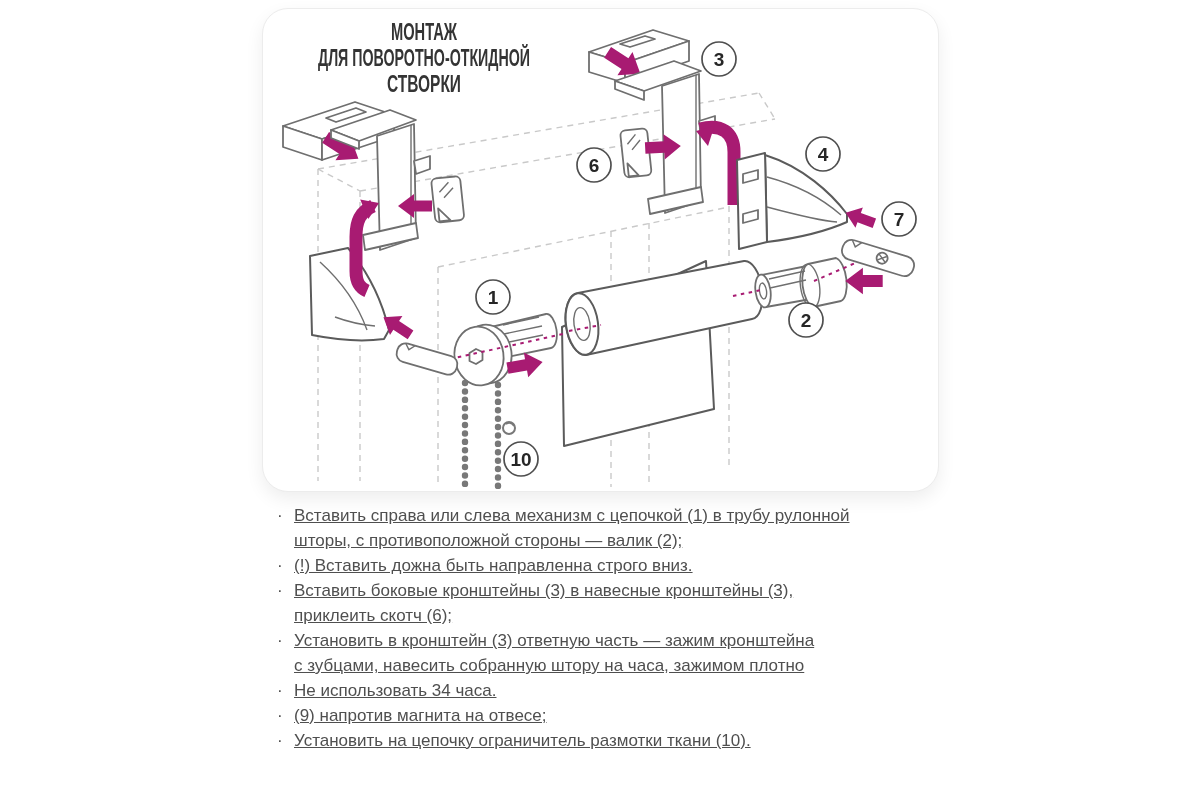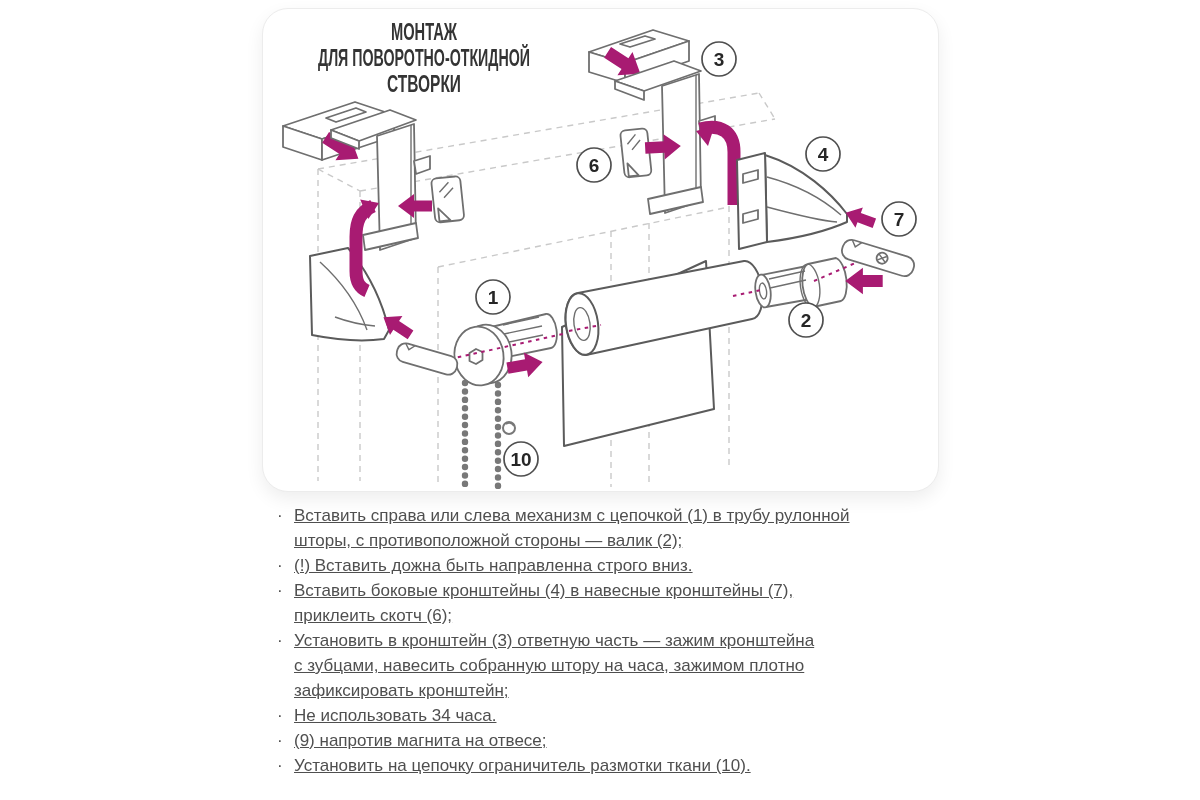--- a/index.html
+++ b/index.html
@@ -232,28 +232,27 @@
       <span class="bullet">·</span>
       <span class="ln">Вставить справа или слева механизм с цепочкой (1) в трубу рулонной</span>
       <span class="ln">шторы, с противоположной стороны — валик (2);</span>
     </li>
     <li>
       <span class="bullet">·</span>
       <span class="ln">(!) Вставить дожна быть направленна строго вниз.</span>
     </li>
     <li>
       <span class="bullet">·</span>
-      <span class="ln">Вставить боковые кронштейны (4) в навесные кронштейны (7),</span>
+      <span class="ln">Вставить боковые кронштейны (3) в навесные кронштейны (3),</span>
       <span class="ln">приклеить скотч (6);</span>
     </li>
     <li>
       <span class="bullet">·</span>
       <span class="ln">Установить в кронштейн (3) ответную часть — зажим кронштейна</span>
       <span class="ln">с зубцами, навесить собранную штору на часа, зажимом плотно</span>
-      <span class="ln">зафиксировать кронштейн;</span>
     </li>
     <li>
       <span class="bullet">·</span>
       <span class="ln">Не использовать 34 часа.</span>
     </li>
     <li>
       <span class="bullet">·</span>
       <span class="ln">(9) напротив магнита на отвесе;</span>
     </li>
     <li>

